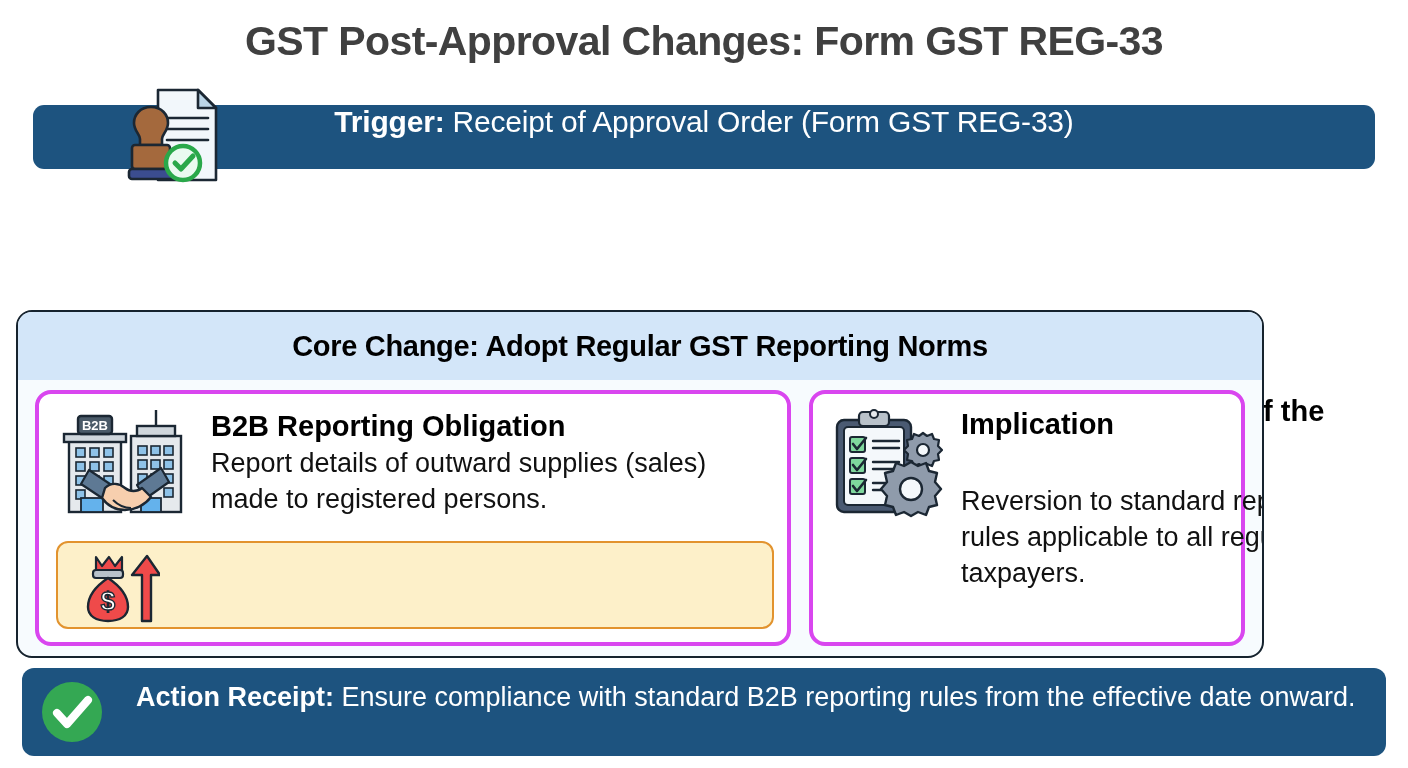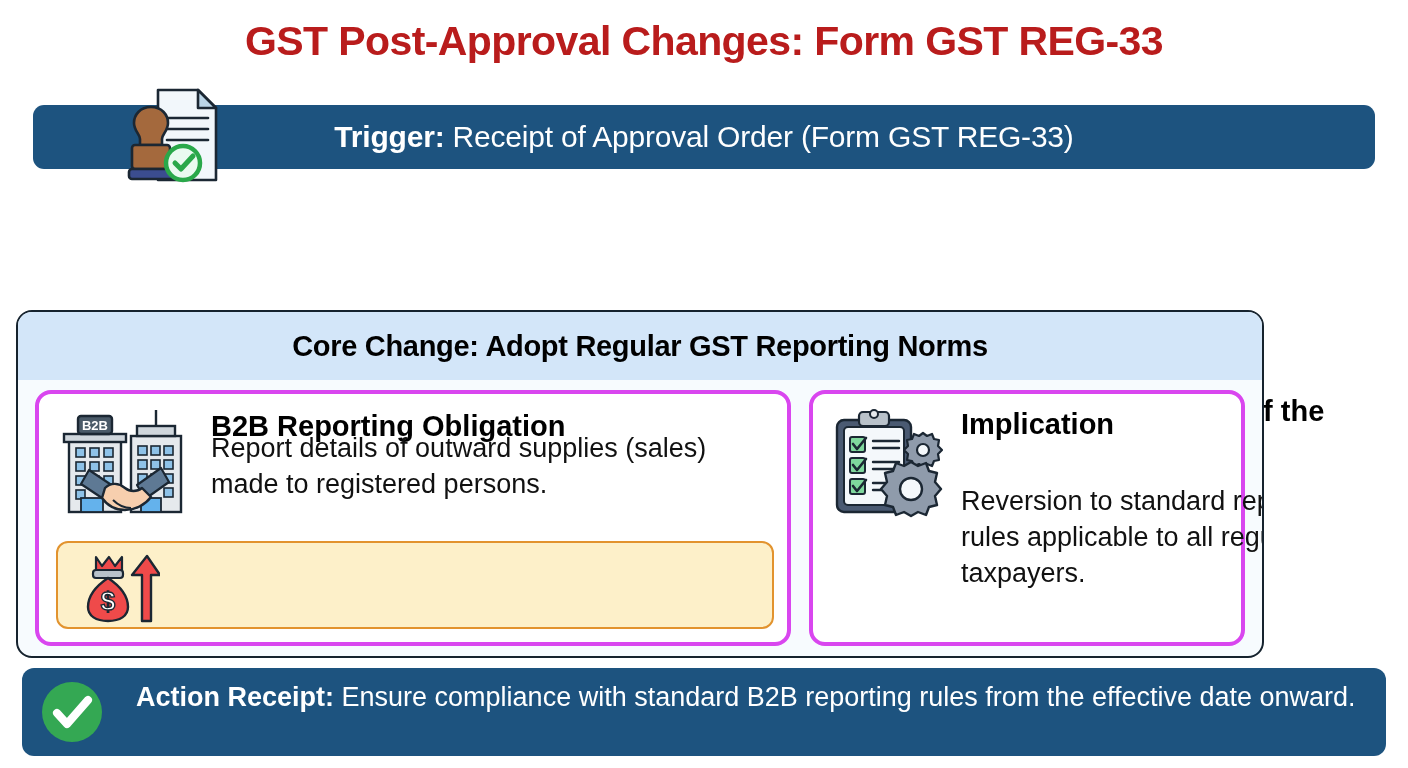--- a/index.html
+++ b/index.html
@@ -21,33 +21,33 @@
   }
 
   
   #page-title {
     position: absolute;
     top: 18px; left: 0; width: 1408px;
     text-align: center;
     font-size: 41px;
     font-weight: 700;
     letter-spacing: -0.6px;
-    color: #b91c1c;
+    color: #404040;
     white-space: nowrap;
   }
 
   
   #trigger-bar {
     position: absolute;
     top: 105px; left: 33px;
     width: 1342px; height: 64px;
     background: #1d537f;
     border-radius: 11px;
     display: flex;
-    align-items: center;
+    align-items: flex-start;
     justify-content: center;
   }
   #trigger-text {
     font-size: 30px;
     color: #ffffff;
     white-space: nowrap;
     letter-spacing: -0.2px;
   }
   #trigger-text b { font-weight: 700; }
 
@@ -150,21 +150,21 @@
   #b2b-title {
     position: absolute;
     left: 172px; top: 16px;
     font-size: 29px;
     font-weight: 700;
     color: #000000;
     white-space: nowrap;
   }
   #b2b-desc {
     position: absolute;
-    left: 172px; top: 37px;
+    left: 172px; top: 52px;
     width: 560px;
     font-size: 27px;
     line-height: 1.33;
     color: #111111;
   }
 
   #threshold-box {
     position: absolute;
     left: 17px; bottom: 13px;
     width: 718px; height: 88px;

